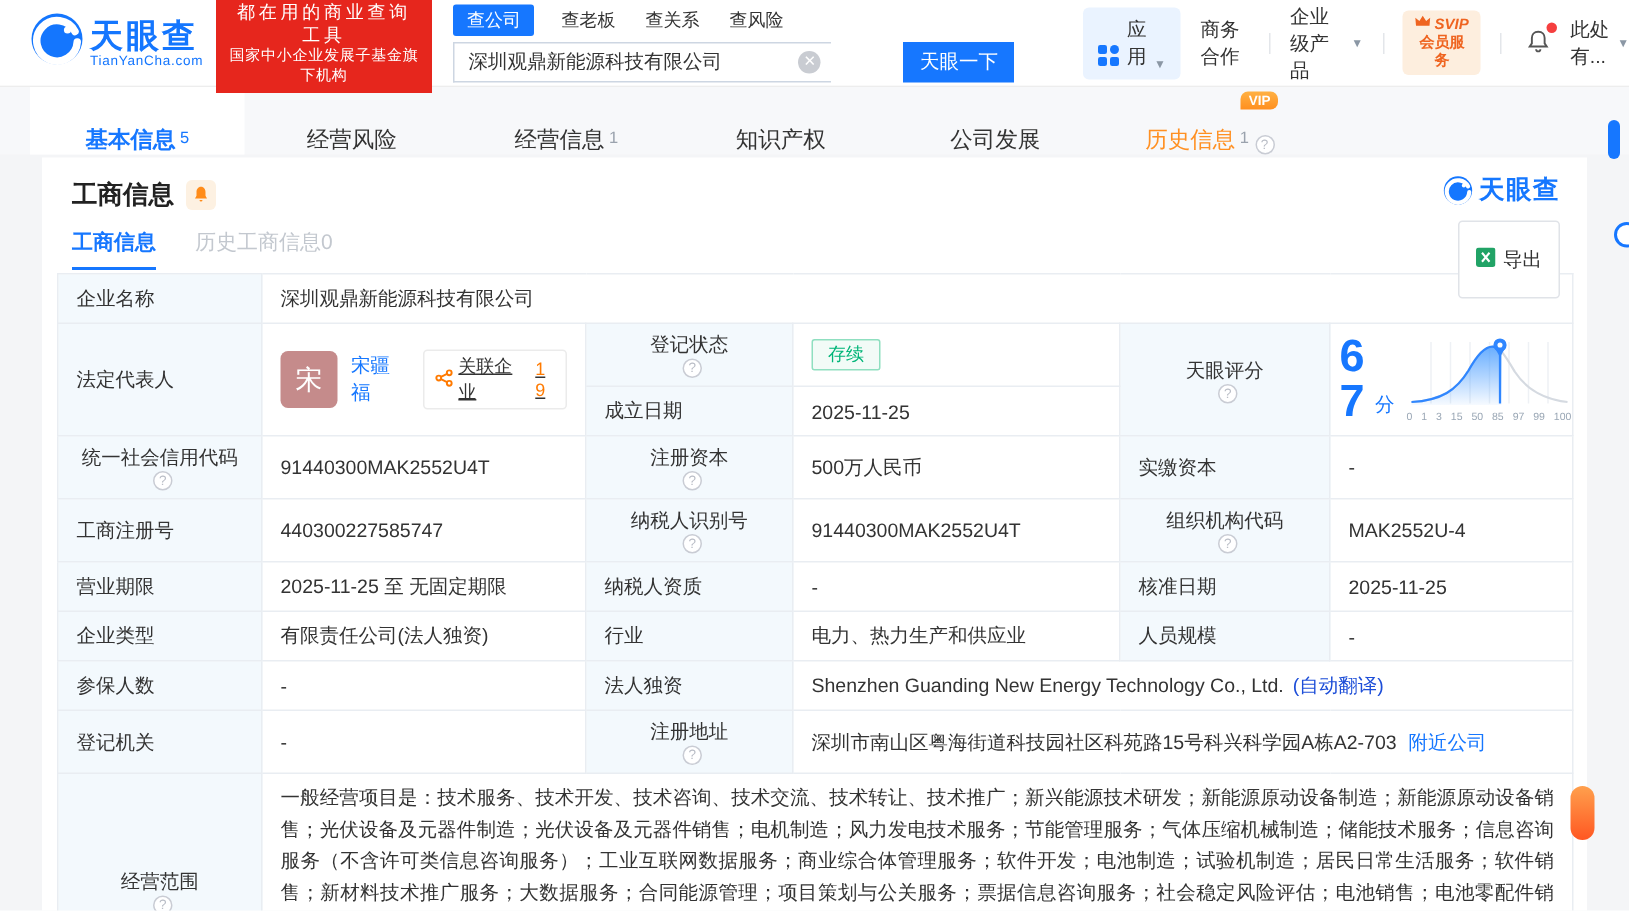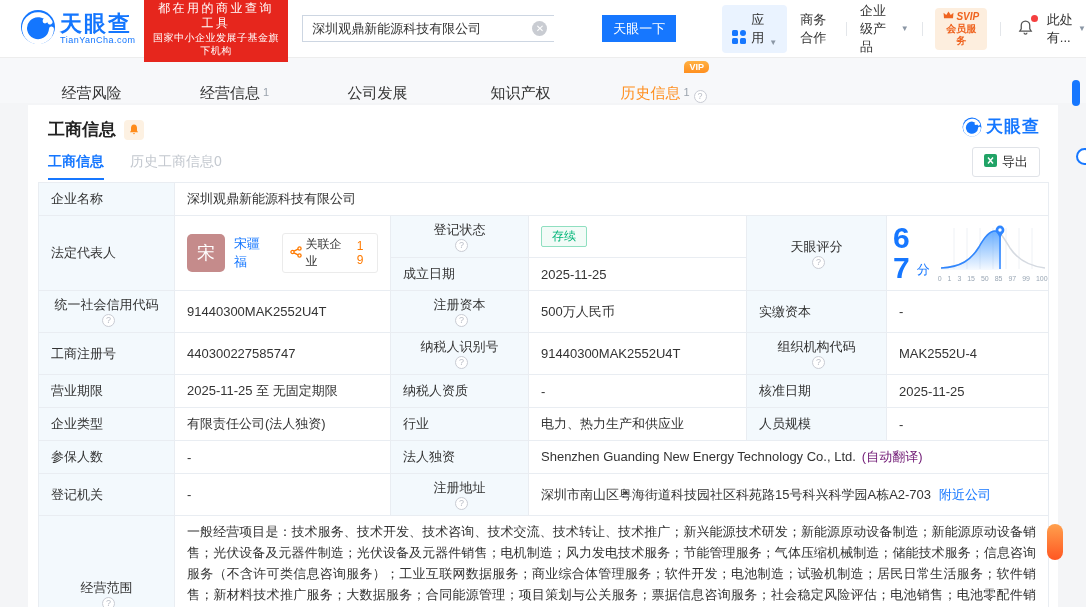--- a/index.html
+++ b/index.html
@@ -51,38 +51,38 @@
   .card { position:absolute; top:105px; left:28px; width:1030px; height:530px; background:#fff; z-index:2; padding:0 10px; }
   .card-head { position:relative; padding:13px 10px 0; }
   .title-row { display:flex; align-items:center; gap:8px; }
   .card-title { font-size:17px; font-weight:bold; color:#222; }
   .bell-badge { width:20px; height:20px; background:#fdf1e2; border-radius:4px; display:flex; align-items:center; justify-content:center; }
   .watermark { position:absolute; right:8px; top:10px; display:flex; align-items:center; gap:4px; color:#1577ff; font-weight:bold; font-size:17px; letter-spacing:1px; }
   .sub-tabs { display:flex; gap:26px; font-size:14px; margin-top:12px; }
   .sub-tab { cursor:pointer; padding-bottom:7px; }
   .sub-tab.active { color:#1677ff; font-weight:bold; border-bottom:2px solid #1677ff; }
   .sub-tab.dim { color:#c3c8cf; }
-  .export-btn { position:absolute; right:8px; top:42px; display:flex; align-items:center; gap:5px; border:1px solid #e0e3e8; border-radius:3px; background:#fff; padding:5px 11px; font-size:13px; color:#333; cursor:pointer; font-family:inherit; }
+  .export-btn { position:absolute; right:8px; top:42px; display:flex; align-items:center; gap:5px; border:1px solid #e0e3e8; border-radius:3px; background:#fff; padding:16px 11px; font-size:13px; color:#333; cursor:pointer; font-family:inherit; }
   
   table.info { width:1010px; border-collapse:collapse; table-layout:fixed; font-size:13px; margin-top:2px; }
   .info td { border:1px solid #e9edf2; padding:5px 12px; color:#333; word-break:break-all; vertical-align:middle; }
   .info td.lbl { background:#f3f9fd; }
   .lblw { display:flex; align-items:center;flex-direction:column; }
   .rep-cell { display:flex; align-items:center; gap:9px; }
   .avatar { width:38px; height:38px; flex:none; background:#c58b8b; border-radius:5px; color:#fff; font-size:18px; display:flex; align-items:center; justify-content:center; cursor:pointer; }
   .rep-name { color:#1677ff; cursor:pointer; }
-  .rel-badge { border:1px solid #ebebeb; border-radius:3px; padding:2px 7px; display:inline-flex; align-items:center; gap:4px; font-size:12px; color:#333; cursor:pointer; background:#fff; }
+  .rel-badge { border:1px solid #ebebeb; border-radius:3px; padding:2px 7px; display:inline-flex; align-items:center; gap:4px; font-size:12px; color:#333; cursor:pointer; background:#fff;text-decoration:underline; }
   .rel-count { color:#ff7a00; }
   .status-badge { display:inline-block; color:#00b578; border:1px solid #8fdfc0; background:#f2fbf7; padding:1px 10px; font-size:12px; border-radius:2px; }
   .score-cell { display:flex; align-items:center; gap:7px; }
   .score-num { font-size:30px; font-weight:bold; color:#1677ff; line-height:30px; }
   .score-unit { font-size:13px; color:#1677ff; align-self:flex-end; margin-bottom:4px; }
   .chart-wrap { width:112px; }
   .ticks { display:flex; justify-content:space-between; font-size:7px; color:#9aa7b5; line-height:8px; padding:0 1px; }
-  .note { color:#701a75; margin-left:6px; }
+  .note { color:#1d4ed8; margin-left:6px; }
   .blue-link { color:#1677ff; cursor:pointer; margin-left:8px; white-space:nowrap; }
   .scope-txt { line-height:21px; text-align:justify; }
 </style>
 </head>
 <body>
 
 <div class="header">
   <div class="logo">
     <span>
       <svg width="36" height="36" viewBox="0 0 36 36">
@@ -94,20 +94,26 @@
     <span class="logo-txt">
       <div class="logo-name">天眼查</div>
       <div class="logo-sub">TianYanCha.com</div>
     </span>
   </div>
   <div class="slogan">
     <div class="l1">都在用的商业查询工具</div>
     <div class="l2">国家中小企业发展子基金旗下机构</div>
   </div>
   <div class="search-area">
+    <div class="search-tabs">
+      <span class="search-tab active">查公司</span>
+      <span class="search-tab">查老板</span>
+      <span class="search-tab">查关系</span>
+      <span class="search-tab">查风险</span>
+    </div>
     <div class="search-row">
       <input class="search-input" value="深圳观鼎新能源科技有限公司" style="">
       <span class="clear-ic">✕</span>
       <button class="search-btn">天眼一下</button>
     </div>
   </div>
   <div class="hmenu">
     <div class="app-pill">
       <span>
         <svg width="14" height="14" viewBox="0 0 14 14">
@@ -145,32 +151,36 @@
       <span class="red-dot"></span>
     </div>
     <div class="hm-item">
       <span>此处有...</span>
       <span class="caret">▼</span>
     </div>
   </div>
 </div>
 
 <div class="tabband">
+  <div class="nav-tab active">
+    <span>基本信息</span>
+      <span class="tab-count">5</span>
+  </div>
   <div class="nav-tab">
     <span>经营风险</span>
   </div>
   <div class="nav-tab">
     <span>经营信息</span>
       <span class="tab-count">1</span>
   </div>
   <div class="nav-tab">
+    <span>知识产权</span>
+  </div>
+  <div class="nav-tab">
     <span>公司发展</span>
-  </div>
-  <div class="nav-tab">
-    <span>知识产权</span>
   </div>
   <div class="nav-tab history">
     <span class="vip-badge">VIP</span>
     <span>历史信息</span>
       <span class="tab-count">1</span>
     <span class="q-ic">?</span>
   </div>
 </div>
 
 <div class="scroll-pill"></div>

